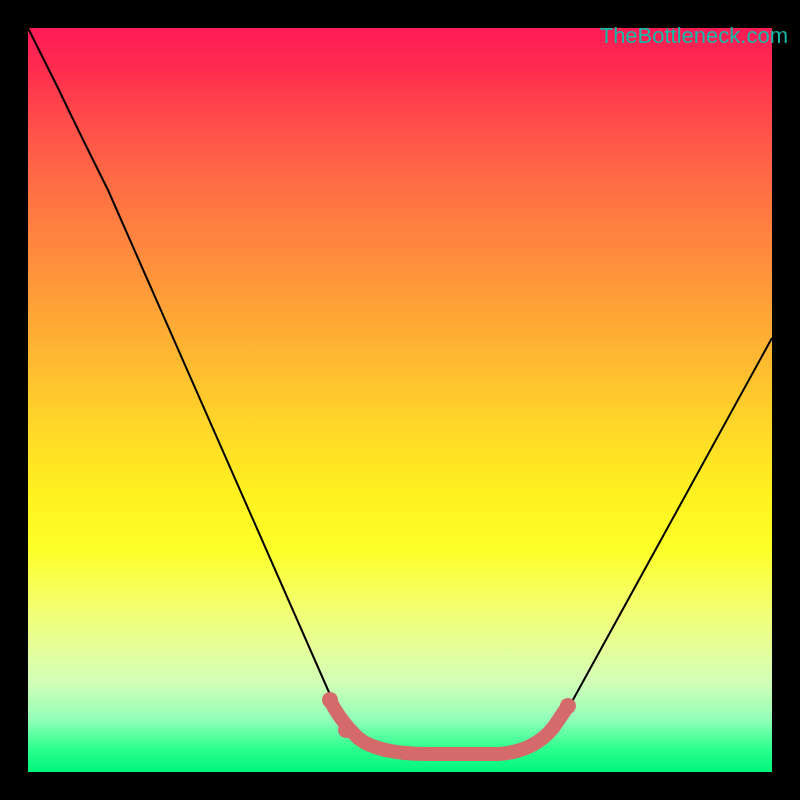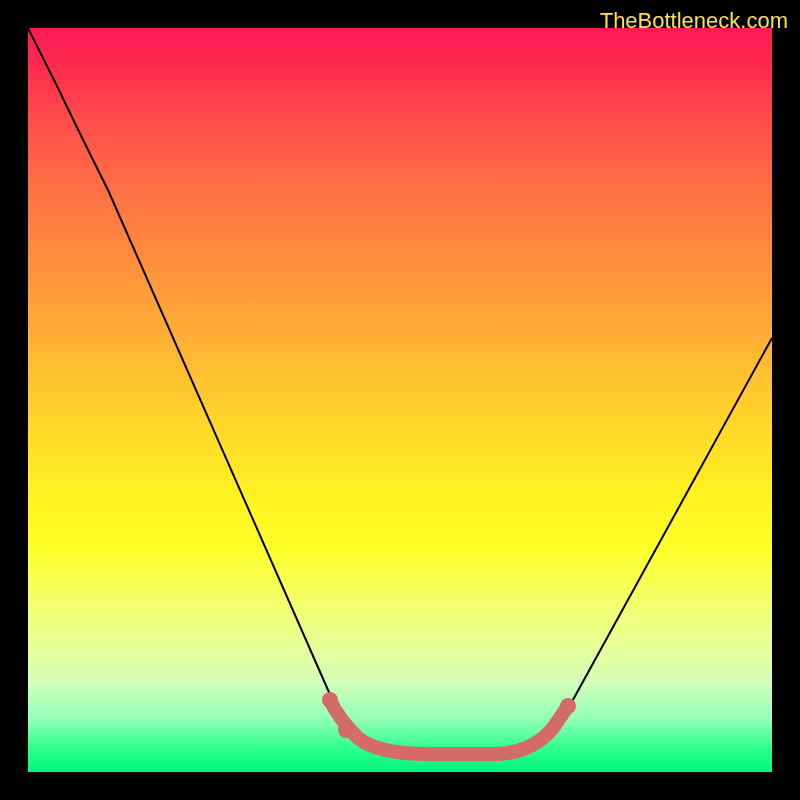--- a/index.html
+++ b/index.html
@@ -5,23 +5,23 @@
   * { margin: 0; padding: 0; box-sizing: border-box; }
   body {
     width: 800px;
     height: 800px;
     background: #000;
     position: relative;
     font-family: Arial, sans-serif;
   }
   .watermark {
     position: absolute;
-    top: 8px;
+    top: 23px;
     right: 12px;
-    color: #fde047;
+    color: #14b8a6;
     font-size: 22px;
     font-weight: 500;
     z-index: 10;
   }
   .plot-area {
     position: absolute;
     top: 28px;
     left: 28px;
     width: 744px;
     height: 744px;

